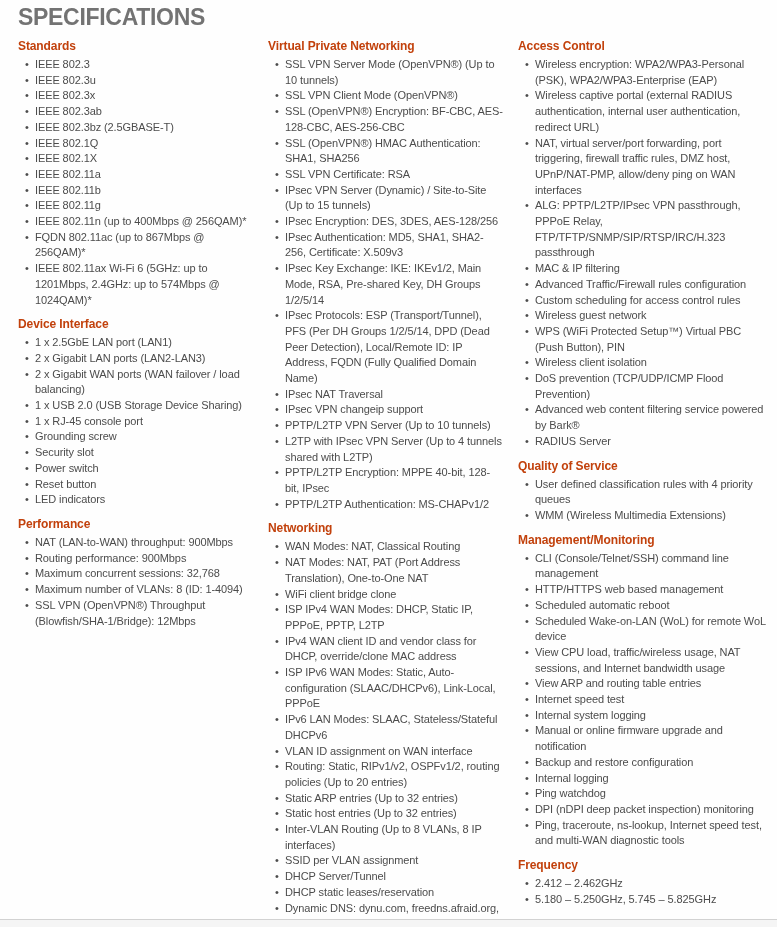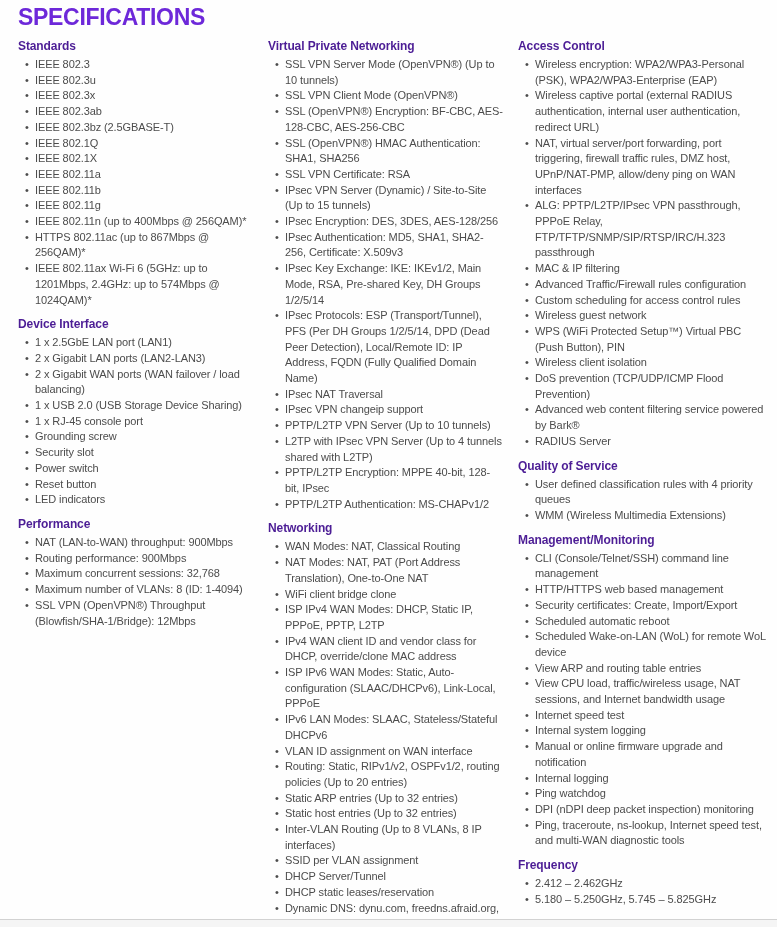--- a/index.html
+++ b/index.html
@@ -6,31 +6,31 @@
   body{
     width:777px;height:927px;position:relative;overflow:hidden;
     background:#fefefe;
     font-family:"Liberation Sans","DejaVu Sans",sans-serif;
     -webkit-font-smoothing:antialiased;
   }
   .page{position:absolute;inset:0;padding:4px 4px 0 18px;box-sizing:border-box;}
   h1.title{
     margin:0 0 9px 0;
     font-size:23px;line-height:26px;font-weight:bold;letter-spacing:-0.3px;
-    color:#6d28d9;
+    color:#737373;
   }
   .cols{display:flex;align-items:flex-start;}
   .col{box-sizing:border-box;}
   .col-1{width:240px;margin-right:10px;}
   .col-2{width:240px;margin-right:10px;}
   .col-3{width:255px;}
   section.spec-section{margin:0;}
   h2.sec-title{
     margin:9px 0 3px 0;
-    font-size:12px;line-height:14px;font-weight:bold;color:#4c1d95;
+    font-size:12px;line-height:14px;font-weight:bold;color:#c2410c;
     letter-spacing:-0.1px;
   }
   section.spec-section:first-child h2.sec-title{margin-top:0;}
   ul.items{
     list-style:none;margin:4px;padding:0;
   }
   ul.items li{
     position:relative;
     padding-left:13px;
     font-size:11px;line-height:15.7px;color:#4c4c4c;
@@ -62,21 +62,21 @@
             <li>IEEE 802.3u</li>
             <li>IEEE 802.3x</li>
             <li>IEEE 802.3ab</li>
             <li>IEEE 802.3bz (2.5GBASE-T)</li>
             <li>IEEE 802.1Q</li>
             <li>IEEE 802.1X</li>
             <li>IEEE 802.11a</li>
             <li>IEEE 802.11b</li>
             <li>IEEE 802.11g</li>
             <li>IEEE 802.11n (up to 400Mbps @ 256QAM)*</li>
-            <li>HTTPS 802.11ac (up to 867Mbps @ 256QAM)*</li>
+            <li>FQDN 802.11ac (up to 867Mbps @ 256QAM)*</li>
             <li>IEEE 802.11ax Wi-Fi 6 (5GHz: up to 1201Mbps, 2.4GHz: up to 574Mbps @ 1024QAM)*</li>
           </ul>
         </section>
         <section class="spec-section">
           <h2 class="sec-title">Device Interface</h2>
           <ul class="items">
             <li>1 x 2.5GbE LAN port (LAN1)</li>
             <li>2 x Gigabit LAN ports (LAN2-LAN3)</li>
             <li>2 x Gigabit WAN ports (WAN failover / load balancing)</li>
             <li>1 x USB 2.0 (USB Storage Device Sharing)</li>
@@ -168,28 +168,28 @@
           <ul class="items">
             <li>User defined classification rules with 4 priority queues</li>
             <li>WMM (Wireless Multimedia Extensions)</li>
           </ul>
         </section>
         <section class="spec-section">
           <h2 class="sec-title">Management/Monitoring</h2>
           <ul class="items">
             <li>CLI (Console/Telnet/SSH) command line management</li>
             <li>HTTP/HTTPS web based management</li>
-            <li>Security certificates: Create, Import/Export</li>
             <li>Scheduled automatic reboot</li>
             <li>Scheduled Wake-on-LAN (WoL) for remote WoL device</li>
+            <li>View CPU load, traffic/wireless usage, NAT sessions, and Internet bandwidth usage</li>
             <li>View ARP and routing table entries</li>
-            <li>View CPU load, traffic/wireless usage, NAT sessions, and Internet bandwidth usage</li>
             <li>Internet speed test</li>
             <li>Internal system logging</li>
             <li>Manual or online firmware upgrade and notification</li>
+            <li>Backup and restore configuration</li>
             <li>Internal logging</li>
             <li>Ping watchdog</li>
             <li>DPI (nDPI deep packet inspection) monitoring</li>
             <li>Ping, traceroute, ns-lookup, Internet speed test, and multi-WAN diagnostic tools</li>
           </ul>
         </section>
         <section class="spec-section">
           <h2 class="sec-title">Frequency</h2>
           <ul class="items">
             <li>2.412 – 2.462GHz</li>

